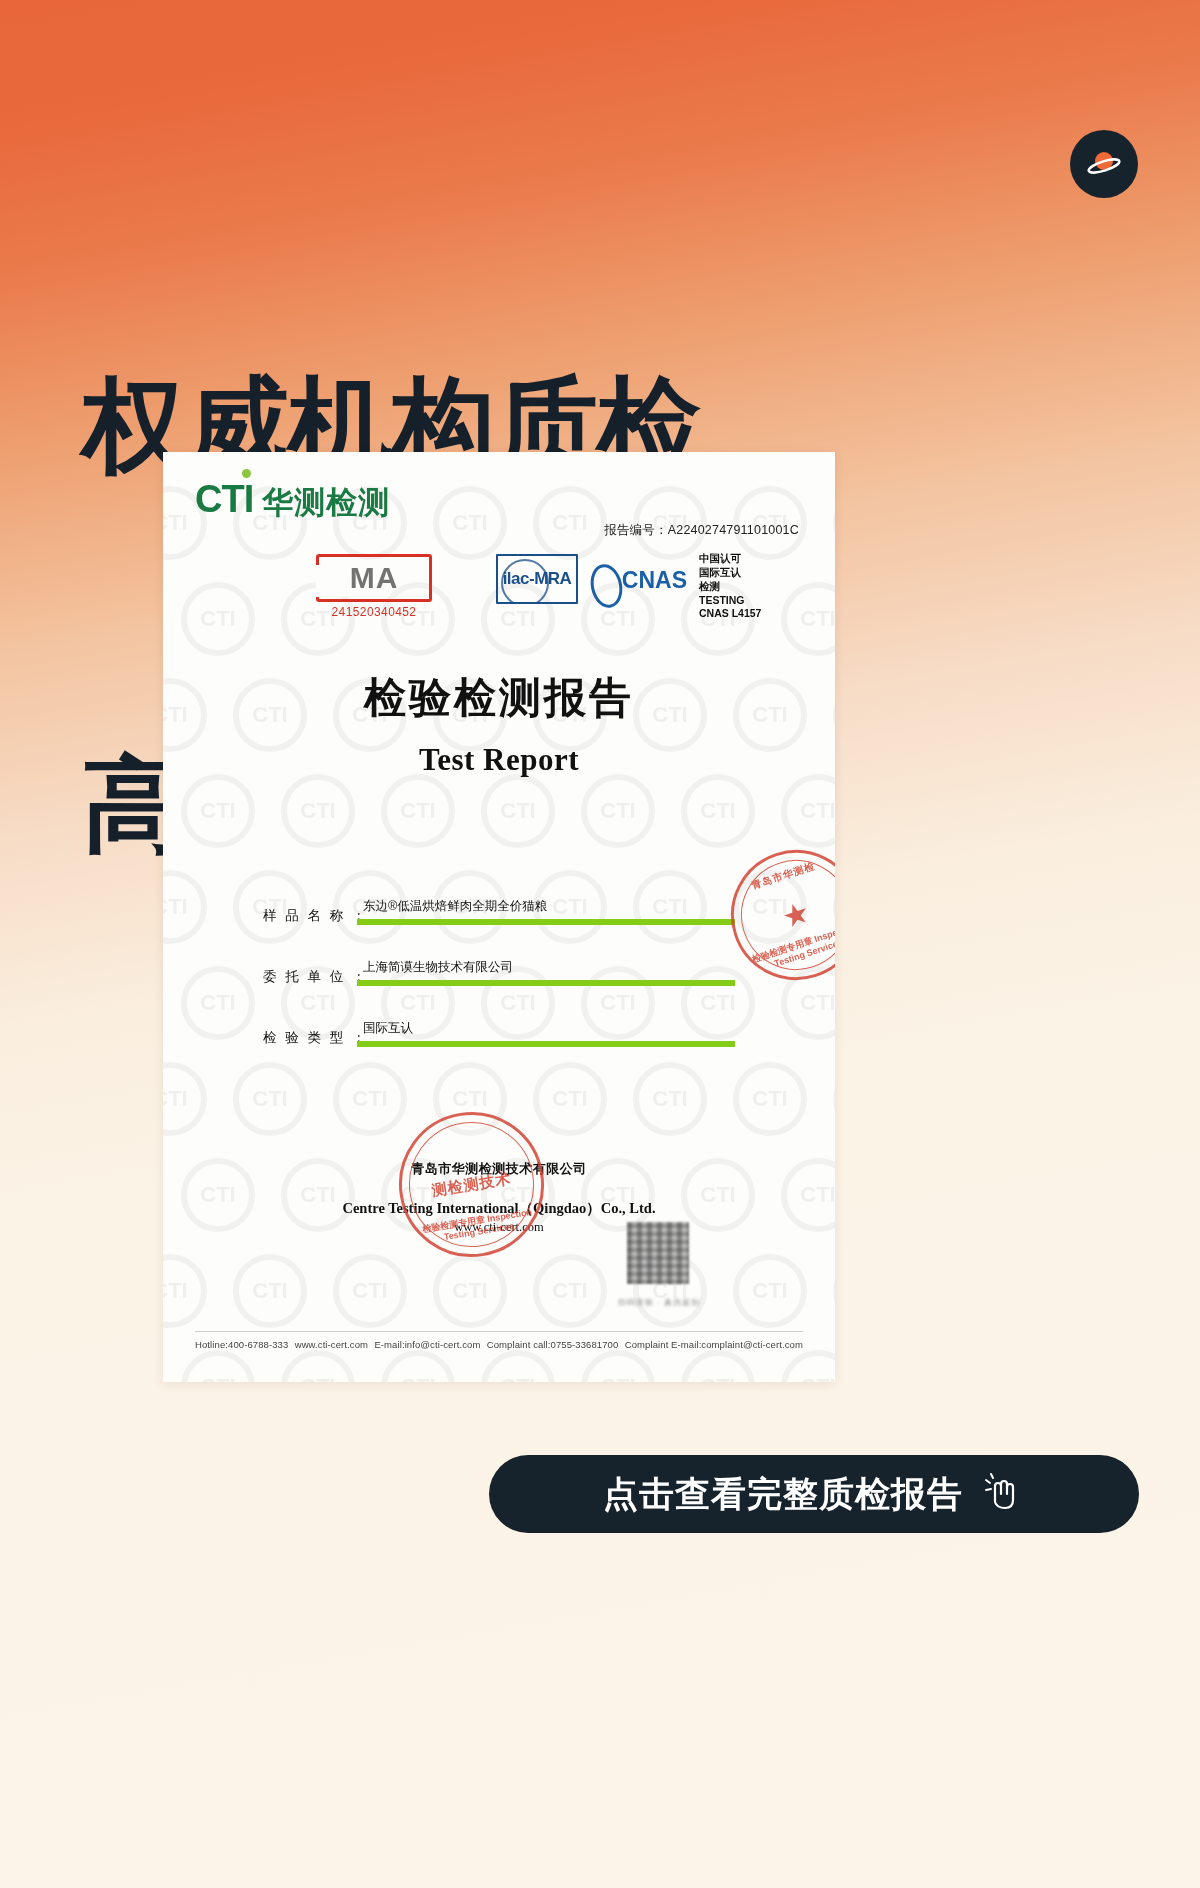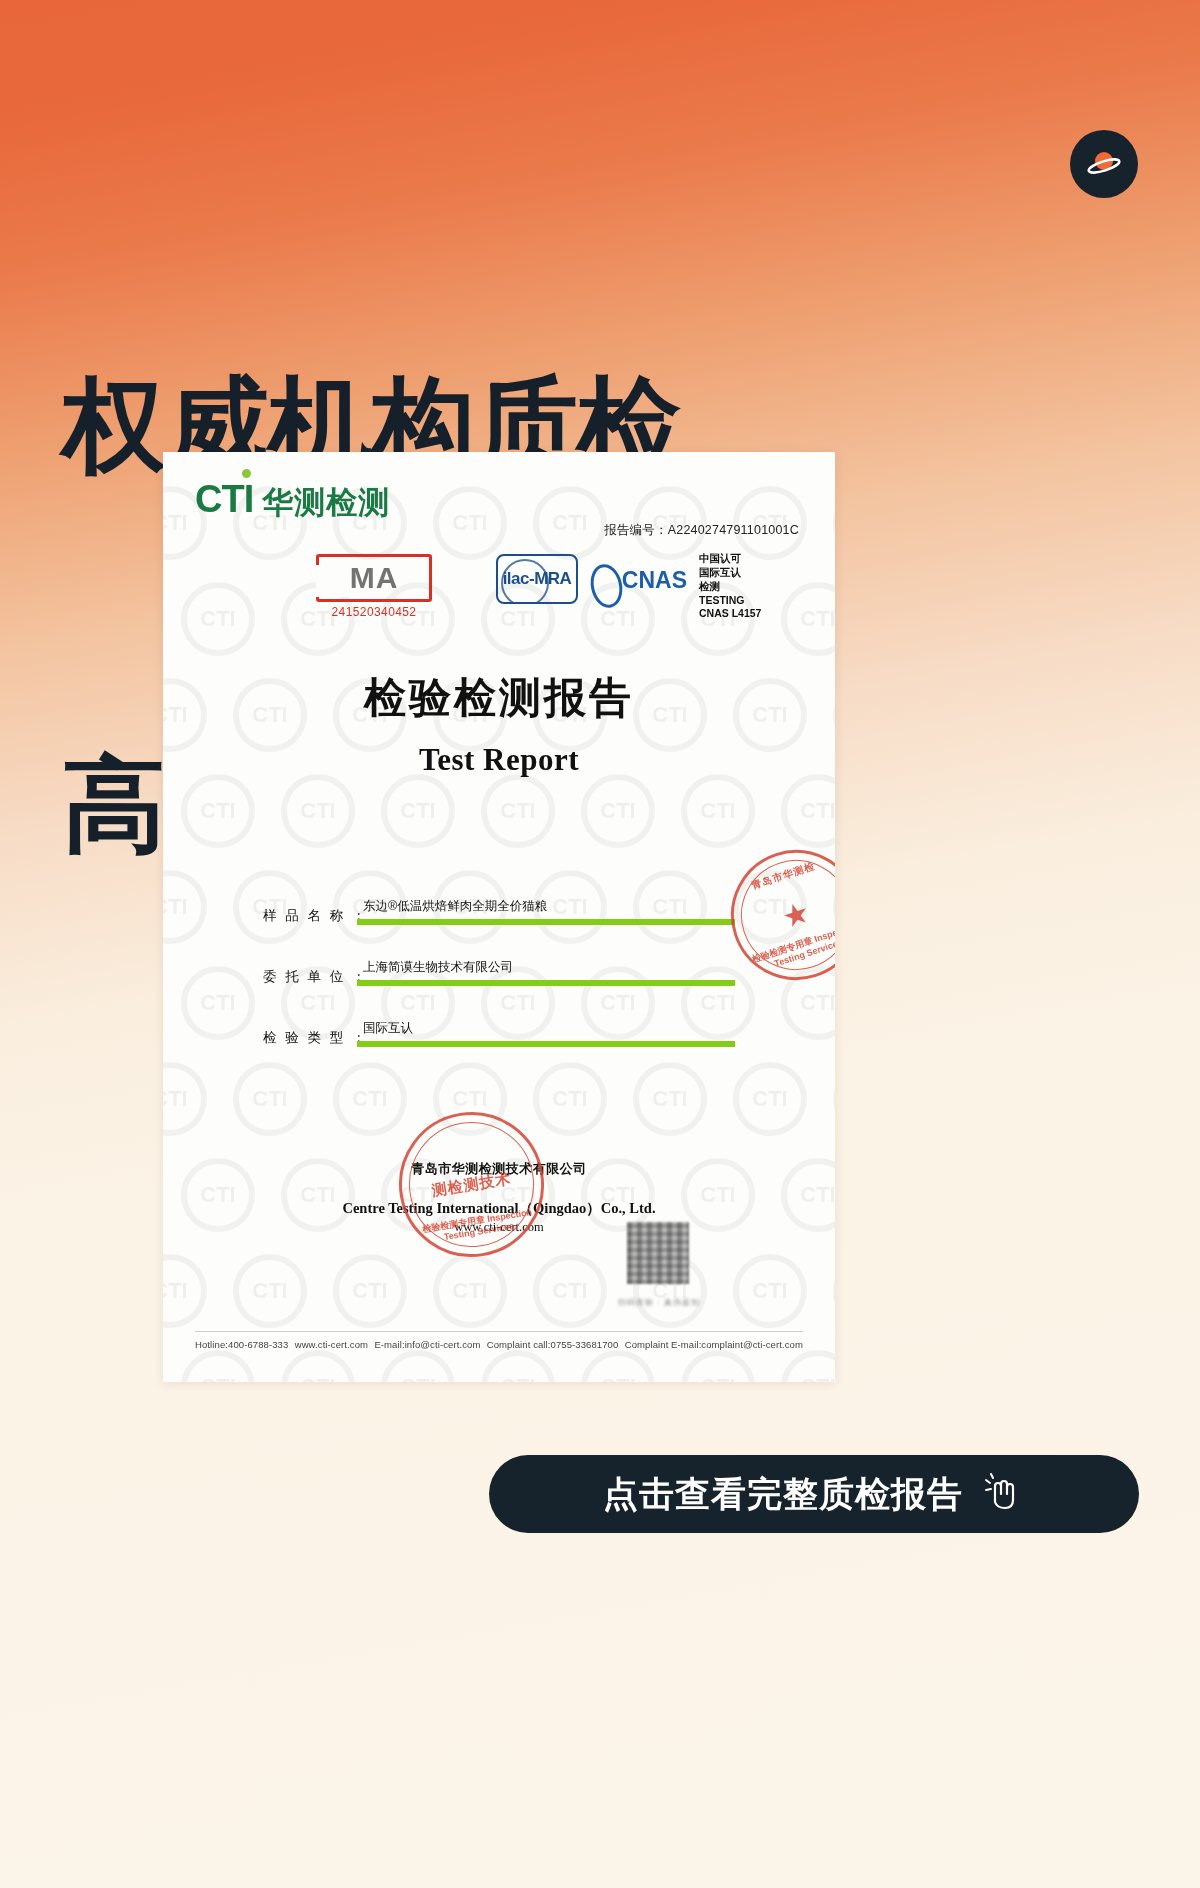--- a/index.html
+++ b/index.html
@@ -30,21 +30,21 @@
   
   .headline {
     position:absolute; left:62px; top:108px;
     color:#15202b;
     font-weight:bold;
     font-size:104px;
     line-height:1.22;
     letter-spacing:-1px;
     white-space:pre;
   }
-  .headline div { display:block; }
+  .headline div { display:block;margin-left:20px; }
 
   
   .logo-badge {
     position:absolute; right:62px; top:130px;
     width:68px; height:68px; border-radius:50%;
     background:#16222c;
     display:flex; align-items:center; justify-content:center;
   }
   .logo-badge svg { display:block; }
 
@@ -125,21 +125,21 @@
     content:""; position:absolute; left:-3px; top:8px;
     width:30px; height:32px; background:#fdfdfb;
   }
   .ma-num {
     margin-top:3px; font-size:12px; color:#d93025; letter-spacing:.4px;
   }
 
   .ilac {
     position:absolute; left:333px; top:2px;
     width:82px; height:50px;
-    border:2.5px solid #1b4f8a; border-radius:8px;
+    border:2.5px solid #1b4f8a; border-radius:1px;
     display:flex; align-items:center; justify-content:center;
     overflow:hidden;
   }
   .ilac span {
     font-size:17px; font-weight:bold; color:#1b4f8a;
     letter-spacing:-.5px;
   }
   .ilac:before {
     content:""; position:absolute; left:3px; top:3px;
     width:44px; height:44px; border-radius:50%;

